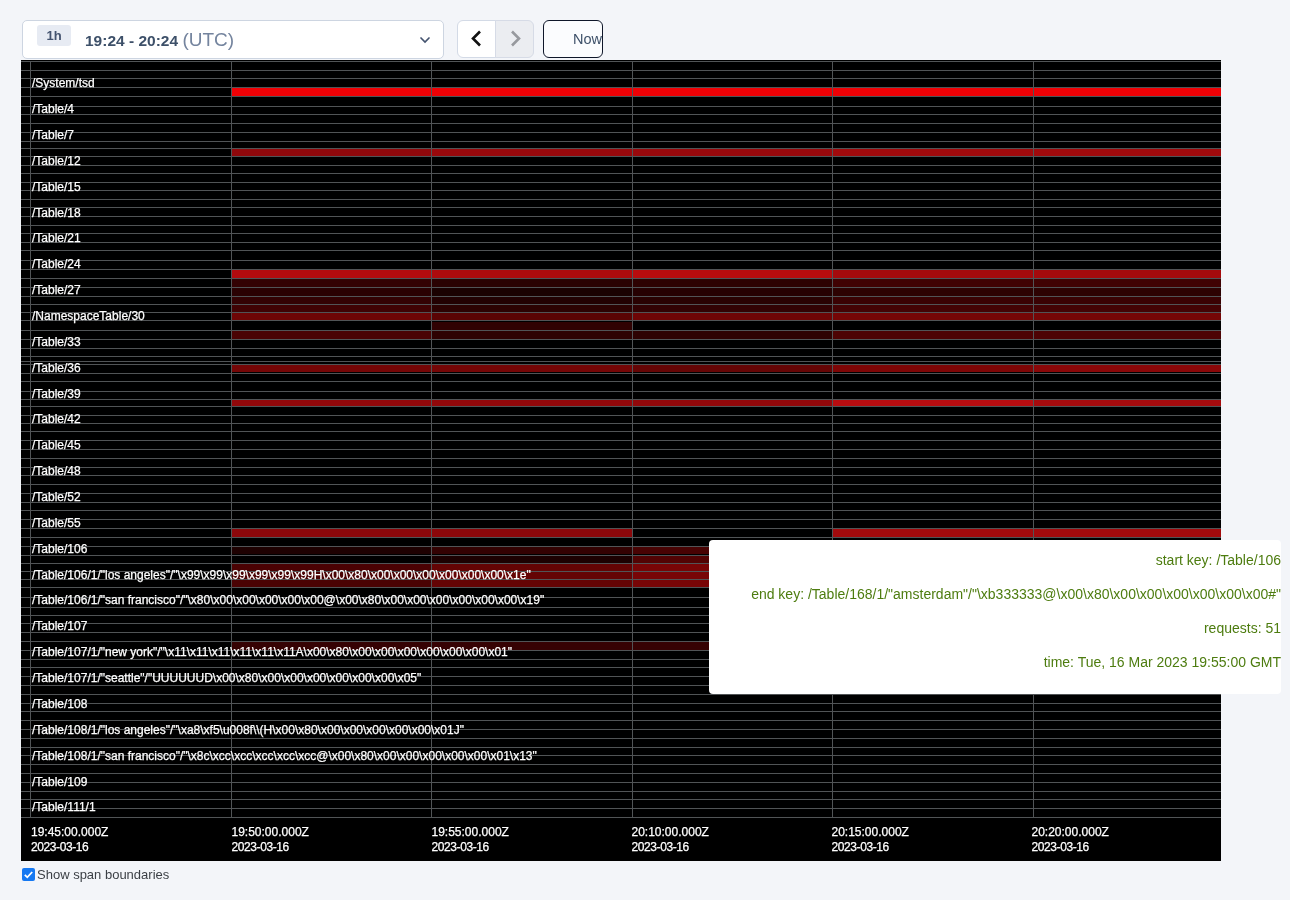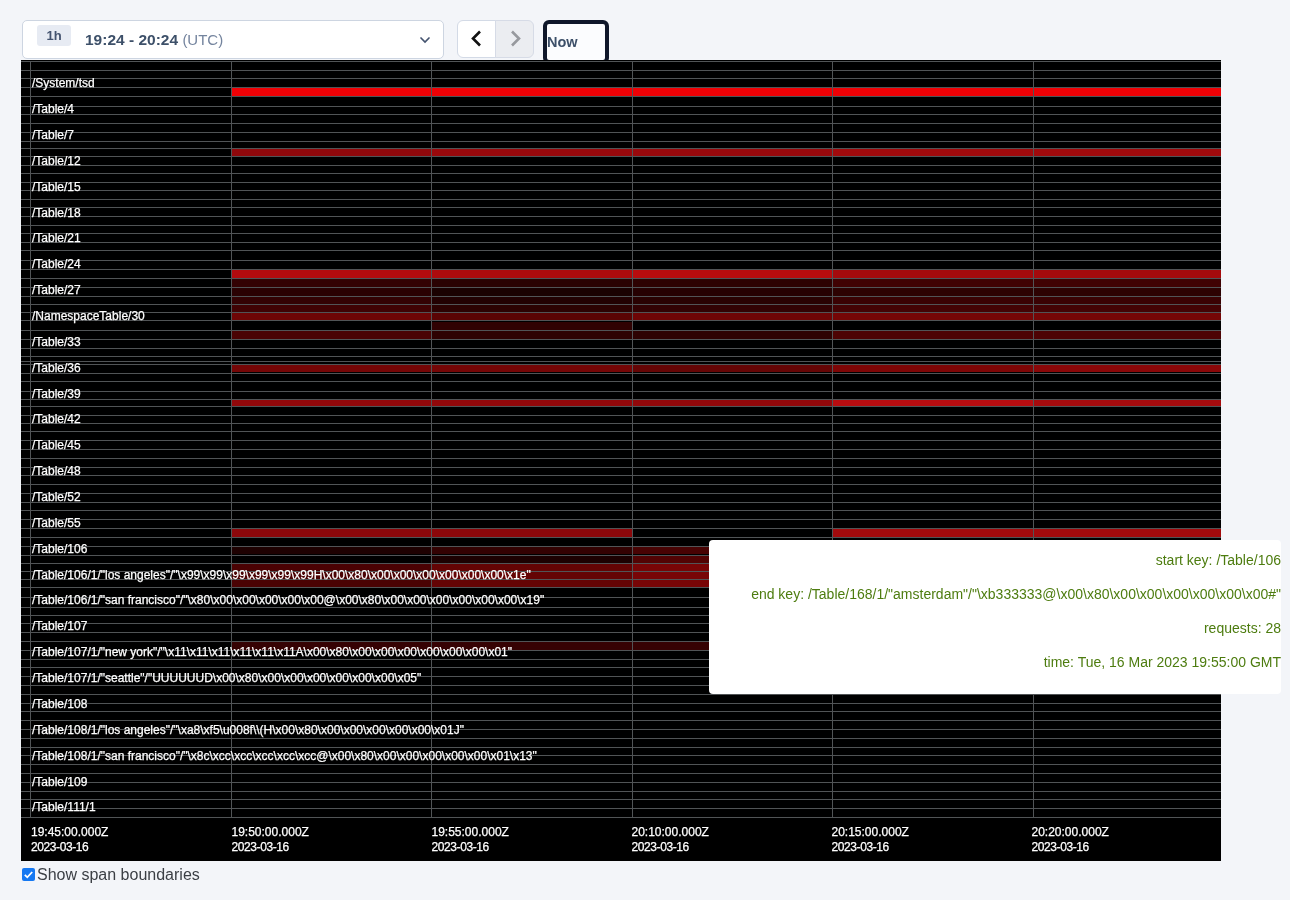--- a/index.html
+++ b/index.html
@@ -1,30 +1,30 @@
 <!DOCTYPE html>
 <html><head><meta charset="utf-8"><style>
 html,body{margin:0;padding:0;}
 body{width:1290px;height:900px;background:#f3f5f9;font-family:"Liberation Sans",sans-serif;position:relative;overflow:hidden;}
 .selector{position:absolute;left:22px;top:20px;width:420px;height:37px;background:#fff;border:1px solid #cdd5e1;border-radius:5px;}
 .badge{position:absolute;left:14px;top:4px;width:34px;height:21px;background:#e7ebf3;border-radius:3px;color:#44536f;font-size:13px;font-weight:bold;text-align:center;line-height:21px;}
 .tsel{position:absolute;left:62px;top:0;height:37px;line-height:37px;font-size:15.5px;font-weight:bold;color:#3d5069;white-space:pre;}
-.tsel .utc{font-weight:normal;font-size:15px;color:#74849e;}
+.tsel .utc{font-weight:normal;font-size:19px;color:#74849e;}
 .chev{position:absolute;right:12px;top:13px;}
 .navg{position:absolute;left:457px;top:20px;width:77px;height:38px;}
 .navg .b1{position:absolute;left:0;top:0;width:38px;height:36px;background:#fff;border:1px solid #d3dae6;border-radius:6px 0 0 6px;}
 .navg .b2{position:absolute;left:38px;top:0;width:37px;height:36px;background:#ebedf1;border:1px solid #d6dbe6;border-radius:0 6px 6px 0;}
 .navg svg{position:absolute;top:10px;}
-.nowb{position:absolute;left:543px;top:20px;width:58px;height:36px;background:#fbfcfe;border:4px solid #0f172a;border-radius:6px;color:#3d5069;font-size:14.5px;font-weight:bold;text-align:left;line-height:36px;}
+.nowb{position:absolute;left:543px;top:20px;width:58px;height:36px;background:#fbfcfe;border:1px solid #0f172a;border-radius:6px;color:#3d5069;font-size:14.5px;font-weight:normal;text-align:right;line-height:36px;}
 .chart{position:absolute;left:21px;top:60px;}
 .tooltip{position:absolute;left:709px;top:540px;width:572px;height:154px;background:#fff;border-radius:4px;box-sizing:border-box;padding:10px 0 0 11px;}
 .tooltip p{margin:0 0 14px 0;font-size:14px;line-height:20px;color:#4d7c0f;white-space:pre;text-align:right;}
 .cbrow{position:absolute;left:22px;top:866px;}
 .cbrow svg{position:absolute;left:0;top:2px;}
-.cbtext{position:absolute;left:15px;top:0;font-size:16px;color:#3b3f45;line-height:18px;white-space:nowrap;}
+.cbtext{position:absolute;left:15px;top:0;font-size:13px;color:#3b3f45;line-height:18px;white-space:nowrap;}
 </style></head>
 <body>
 <div class="selector">
  <span class="badge">1h</span>
  <span class="tsel">19:24 - 20:24 <span class="utc">(UTC)</span></span>
  <svg class="chev" width="12" height="12" viewBox="0 0 12 12">
       <path d="M2 4l4 4 4-4" stroke="#44536f" stroke-width="1.7" fill="none" stroke-linecap="round"></path>
     </svg>
 </div>
 <div class="navg">
@@ -136,21 +136,21 @@
       <text x="610.5" y="790.5" letter-spacing="-0.4">2023-03-16</text>
       <text x="810.5" y="775.5">20:15:00.000Z</text>
       <text x="810.5" y="790.5" letter-spacing="-0.4">2023-03-16</text>
       <text x="1010.5" y="775.5">20:20:00.000Z</text>
       <text x="1010.5" y="790.5" letter-spacing="-0.4">2023-03-16</text>
     </g>
   </svg>
 <div class="tooltip">
     <p>start key: /Table/106</p>
     <p>end key: /Table/168/1/"amsterdam"/"\xb333333@\x00\x80\x00\x00\x00\x00\x00\x00#"</p>
-    <p>requests: 28</p>
+    <p>requests: 51</p>
     <p>time: Tue, 16 Mar 2023 19:55:00 GMT</p>
   </div>
 <div class="cbrow">
  <svg width="13" height="13" viewBox="0 0 13 13">
       <rect x="0" y="0" width="13" height="13" rx="2" fill="#1578f2"></rect>
       <path d="M2.8 6.8l2.5 2.5 4.9-5.3" stroke="#fff" stroke-width="1.8" fill="none"></path>
     </svg>
  <span class="cbtext">Show span boundaries</span>
 </div>
 

